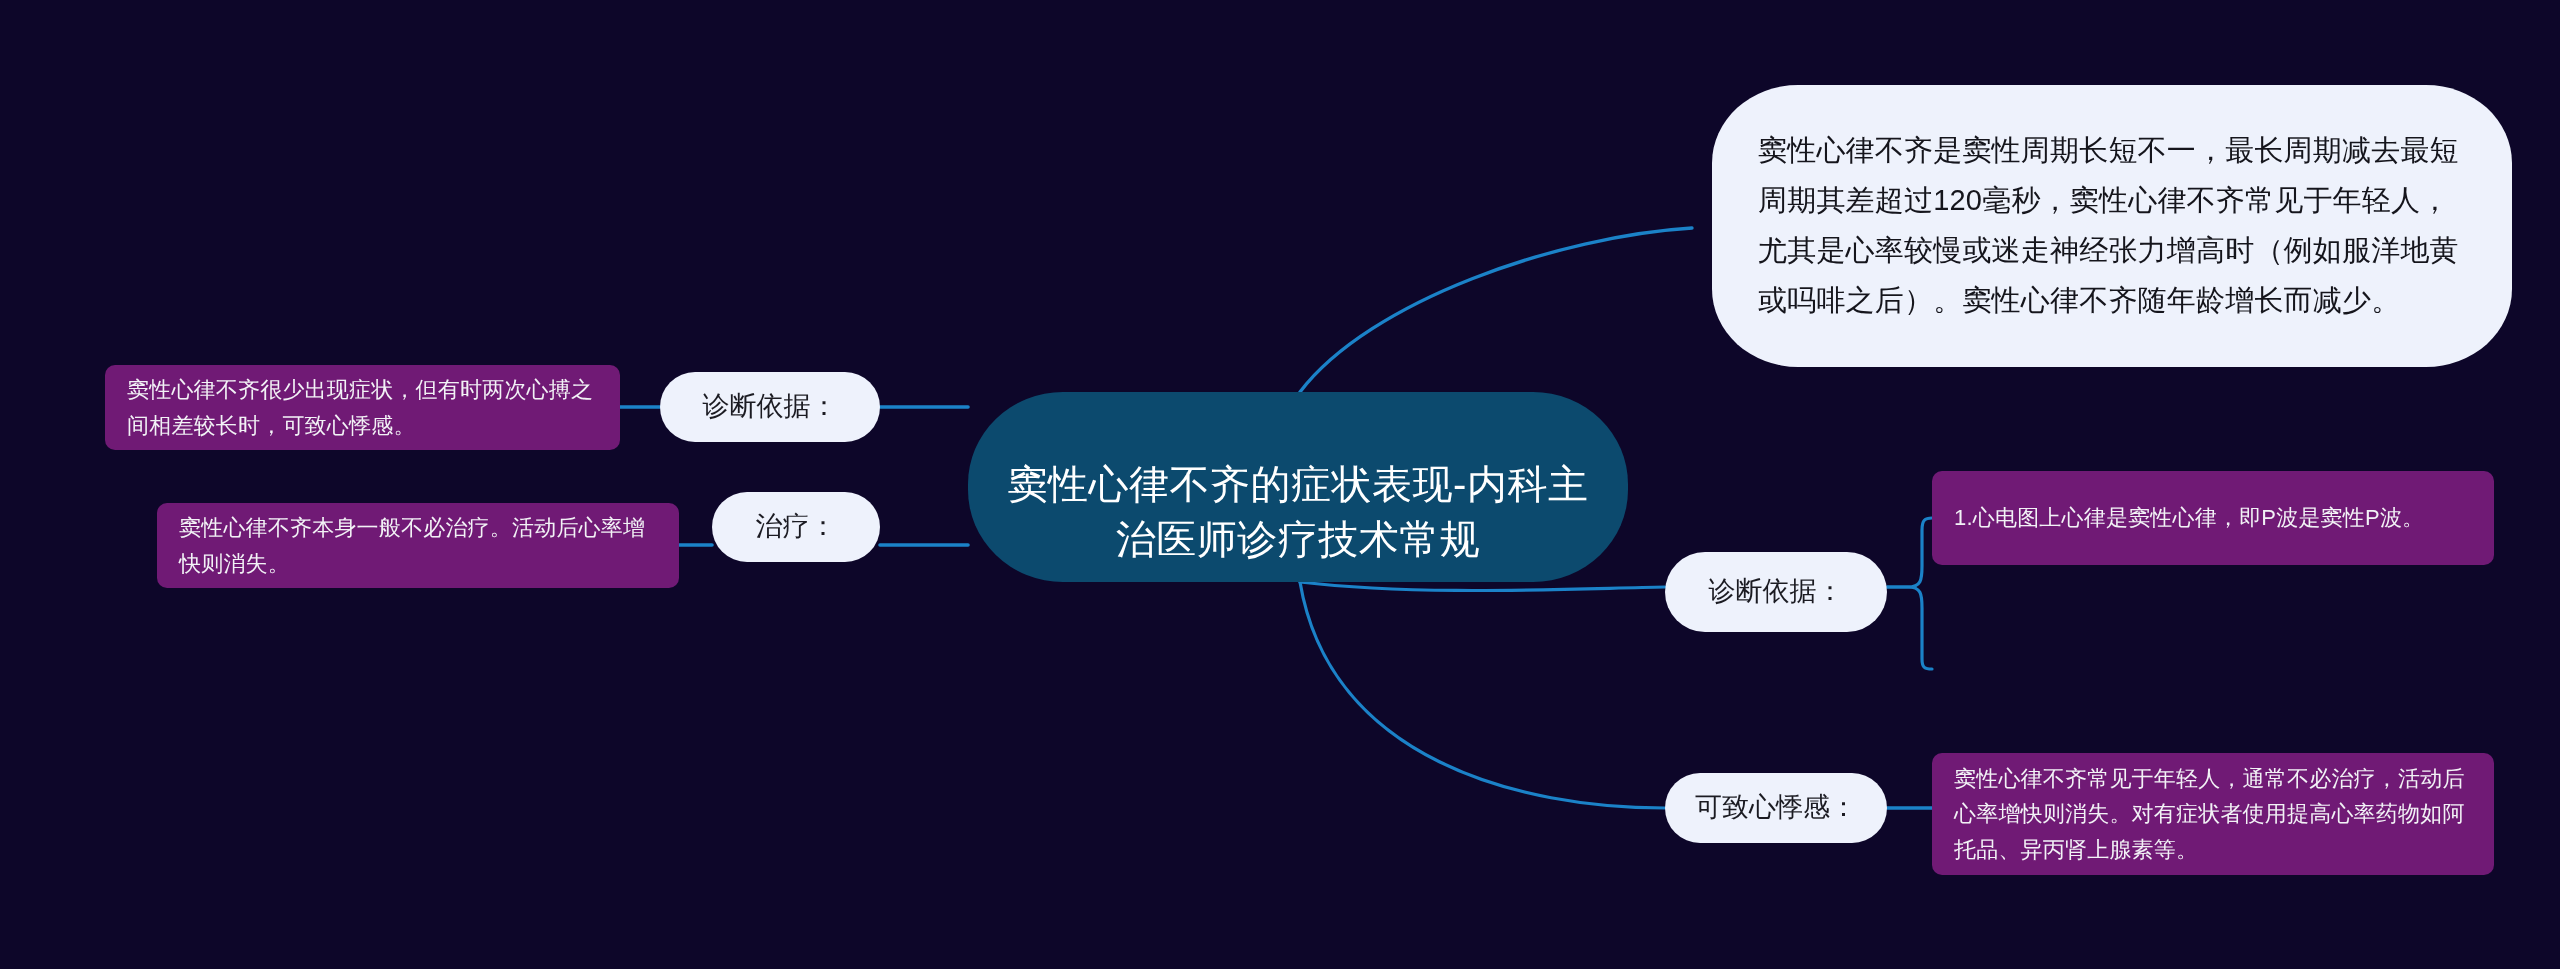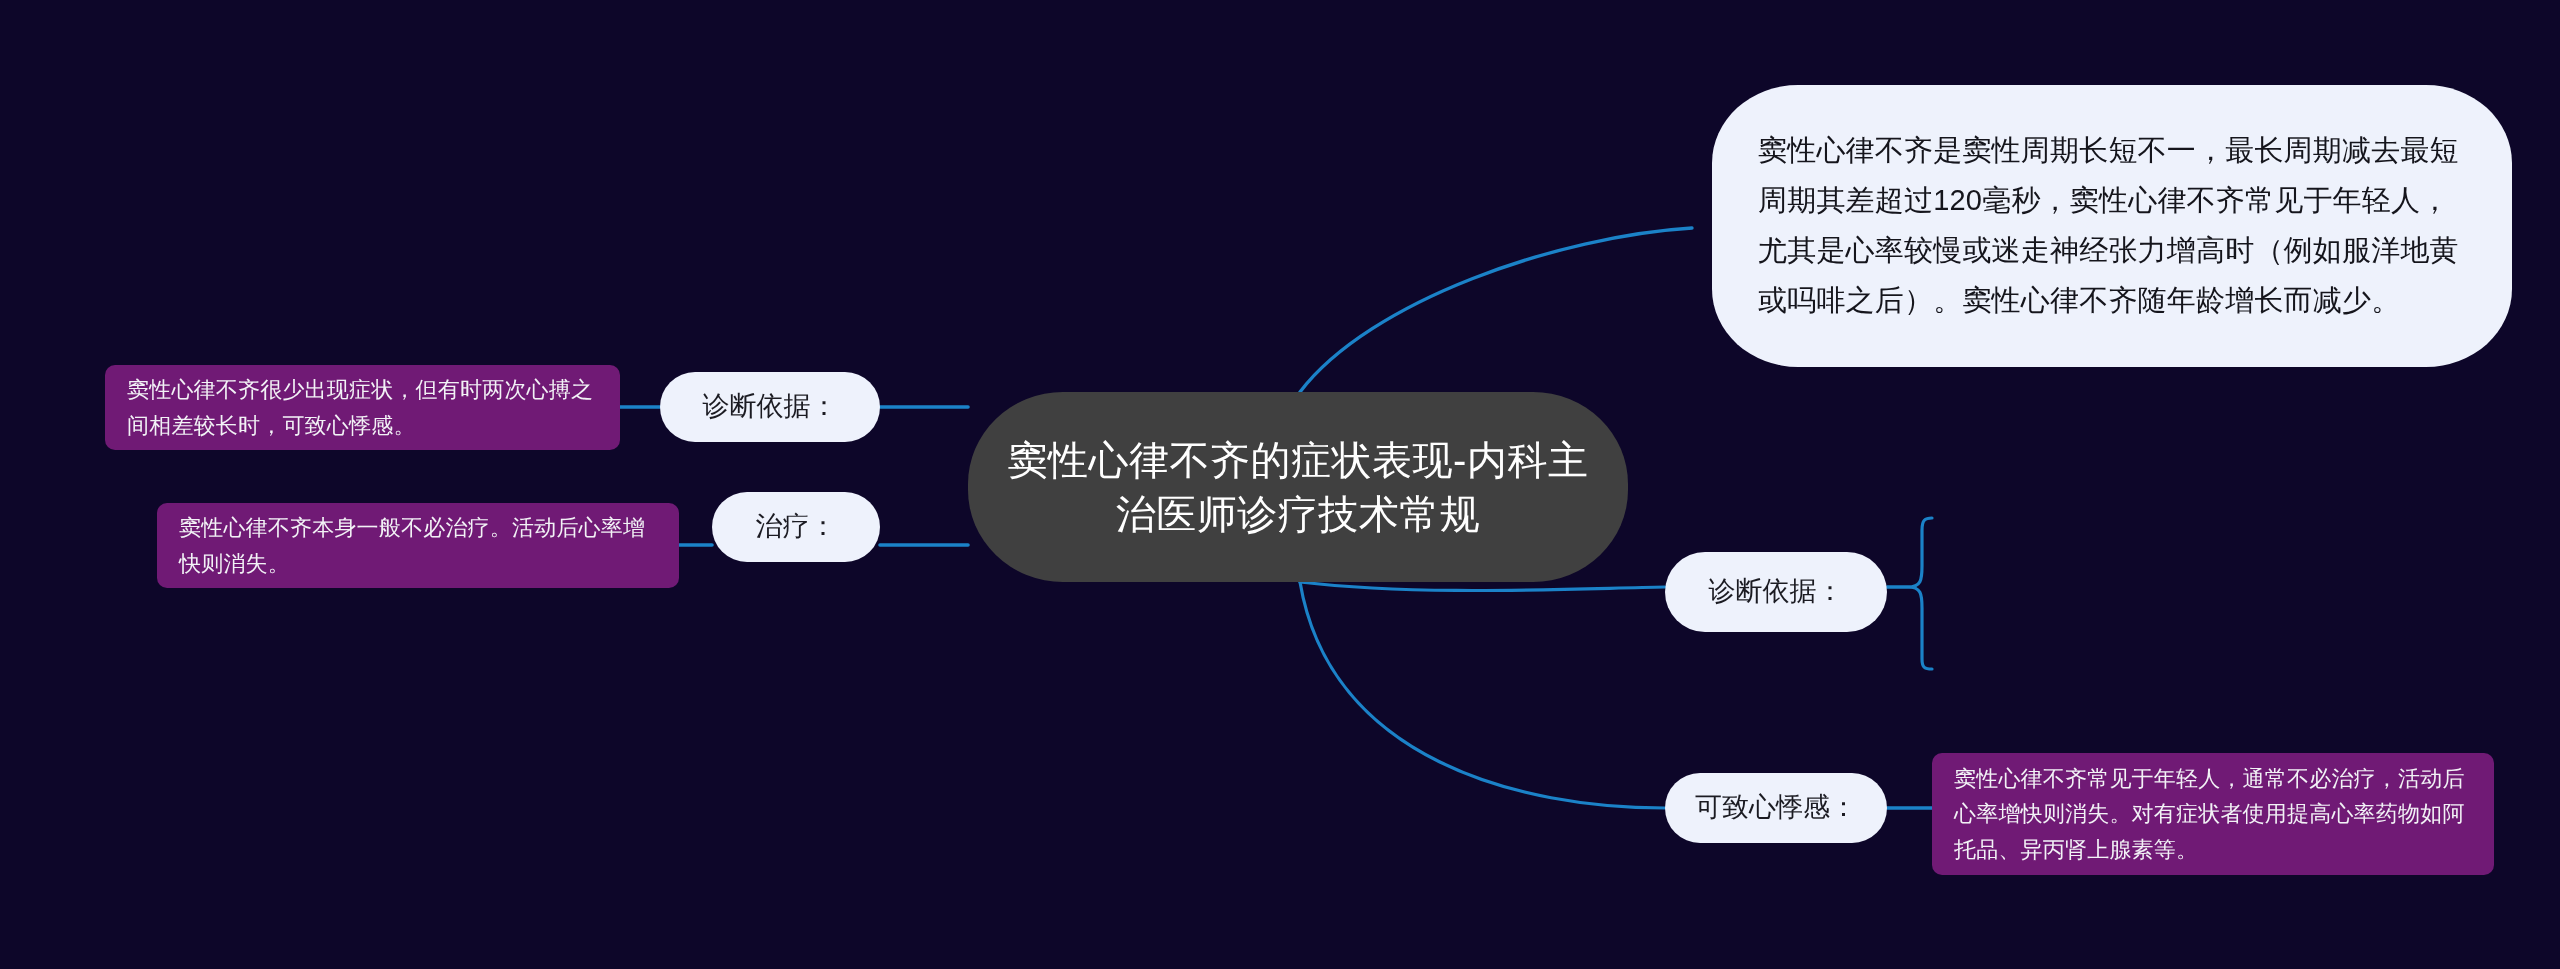--- a/index.html
+++ b/index.html
@@ -25,24 +25,24 @@
     pointer-events: none;
   }
 
   
   .central-node {
     position: absolute;
     left: 968px;
     top: 392px;
     width: 660px;
     height: 190px;
-    background: #404040;
+    background: #0c4a6e;
     border-radius: 95px / 92px;
     display: flex;
-    align-items: center;
+    align-items: flex-end;
     justify-content: center;
     box-sizing: border-box;
     padding: 16px 38px;
     z-index: 4;
   }
   .central-node .central-text {
     color: #ffffff;
     font-size: 40px;
     line-height: 1.36;
     text-align: center;
@@ -162,20 +162,23 @@
   <div class="pill pill-treatment">
     <div class="pill-text">治疗：</div>
   </div>
   <div class="leaf-dark leaf-treat">
     <div class="leaf-text">窦性心律不齐本身一般不必治疗。活动后心率增快则消失。</div>
   </div>
 
   <div class="pill pill-diagnosis">
     <div class="pill-text">诊断依据：</div>
   </div>
+  <div class="leaf-dark leaf-diag-1">
+    <div class="leaf-text">1.心电图上心律是窦性心律，即P波是窦性P波。</div>
+  </div>
 
   <div class="pill pill-prevent">
     <div class="pill-text">可致心悸感：</div>
   </div>
   <div class="leaf-dark leaf-prevent">
     <div class="leaf-text">窦性心律不齐常见于年轻人，通常不必治疗，活动后心率增快则消失。对有症状者使用提高心率药物如阿托品、异丙肾上腺素等。</div>
   </div>
 
 </div>
 

